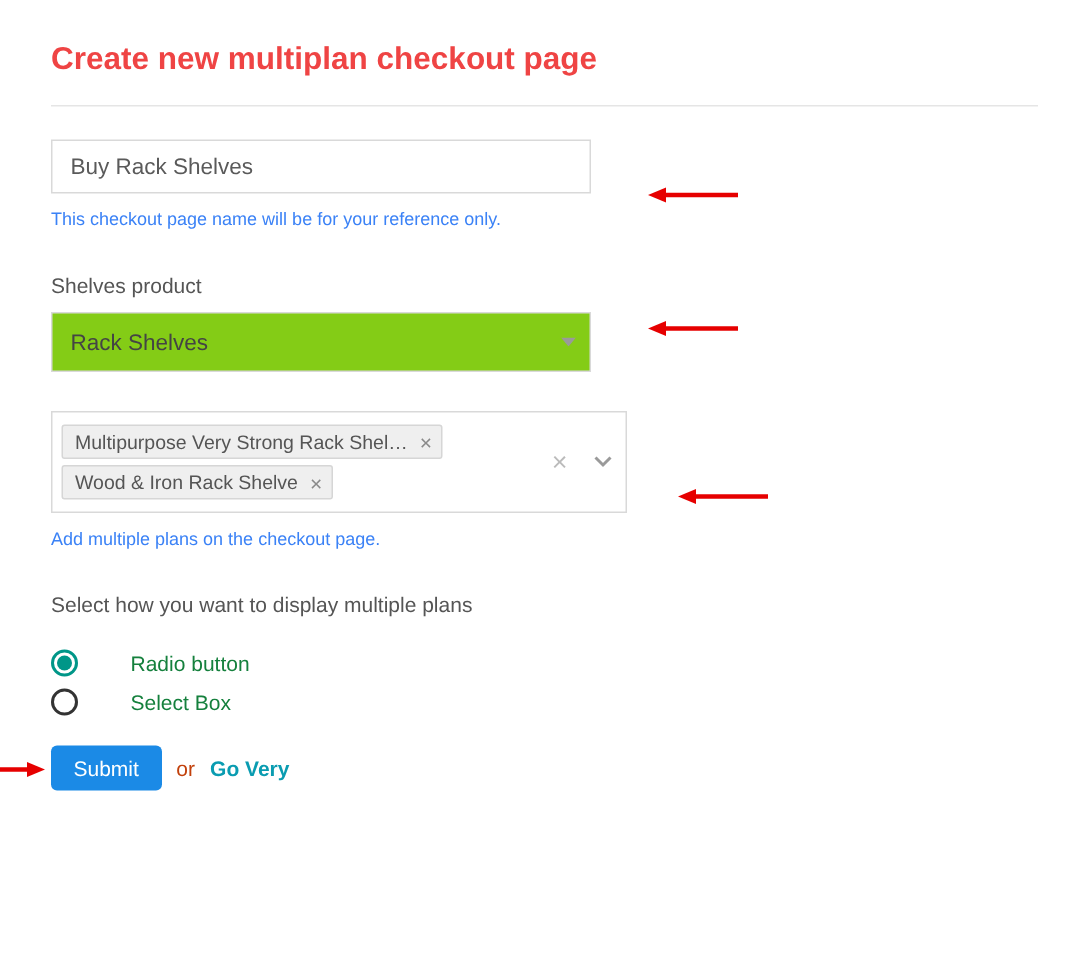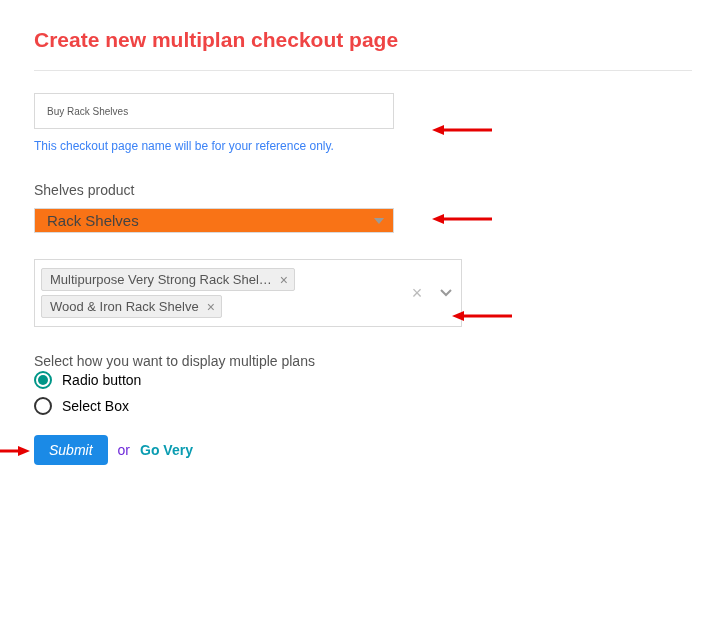--- a/index.html
+++ b/index.html
@@ -29,61 +29,61 @@
       color: #555;
       margin-bottom: 10px;
       display: block;
     }
     .required { color: #d9534f; }
     .text-input {
       width: 360px;
       height: 36px;
       border: 1px solid #d9d9d9;
       padding: 4px 12px;
-      font-size: 10px;
+      font-size: 15px;
       color: #5a5a5a;
       background: #fff;
       outline: none;
     }
     .help-text {
       font-size: 12px;
       color: #3b82f6;
       margin-top: 8px;
       line-height: 1.6;
       max-width: 390px;
     }
     .select-wrap {
       position: relative;
       width: 360px;
     }
     .select {
       width: 100%;
-      height: 25px;
+      height: 40px;
       border: 1px solid #d9d9d9;
       padding: 0 30px 0 12px;
       font-size: 15px;
       color: #444;
-      background: #f97316;
+      background: #84cc16;
       appearance: none;
       -webkit-appearance: none;
       outline: none;
       display: flex;
       align-items: center;
     }
     .select-caret {
       position: absolute;
       right: 10px;
       top: 50%;
       transform: translateY(-50%);
       pointer-events: none;
     }
     .caret-svg { width: 10px; height: 6px; display: block; }
 
     .multi-select {
-      width: 428px;
+      width: 384px;
       border: 1px solid #d9d9d9;
       background: #fff;
       padding: 6px 58px 6px 6px;
       position: relative;
       min-height: 66px;
     }
     .chip {
       display: inline-flex;
       align-items: center;
       background: #efefef;
@@ -152,42 +152,41 @@
       justify-content: center;
       margin-right: 10px;
     }
     .radio-outer.selected { border-color: #009688; }
     .radio-inner {
       width: 10px;
       height: 10px;
       border-radius: 50%;
       background: #009688;
     }
-    .radio-label { font-size: 14px; color: #000000; }
+    .radio-label { font-size: 14px; color: #15803d; margin-left: 25px; }
 
     .actions {
       display: flex;
       align-items: center;
       margin-top: 20px;
       position: relative;
     }
     .submit-btn {
       background: #1b8ae6;
       color: #fff;
       border: none;
       border-radius: 4px;
       padding: 7px 15px;
       font-size: 14px;
       cursor: pointer;
-      font-style: italic;
     }
     .or-text {
       margin: 0 10px;
       font-size: 14px;
-      color: #6d28d9;
+      color: #c2410c;
     }
     .go-back {
       color: #0a9cb1;
       font-size: 14px;
       font-weight: 600;
       text-decoration: none;
       cursor: pointer;
     }
 
     
@@ -253,30 +252,31 @@
     <div class="multi-controls">
       <span class="mc-clear">×</span>
       <span class="mc-div"></span>
       <span class="mc-caret">
         <svg width="12" height="8" viewBox="0 0 12 8">
             <polyline points="1,1 6,6 11,1" fill="none" stroke="#9a9a9a" stroke-width="2"></polyline>
           </svg>
       </span>
     </div>
   </div>
+  <div class="help-text">Add multiple plans on the checkout page.</div>
   <div class="arrow-right" style="left:418px; top:50px;">
     <svg width="60" height="14">
         <line x1="60" y1="7" x2="8" y2="7" stroke="#e60000" stroke-width="3"></line>
         <polygon points="0,7 12,2 12,12" fill="#e60000"></polygon>
       </svg>
   </div>
 </div>
 
 <div class="form-group" style="margin-bottom:18px;">
-  <label class="label" style="margin-bottom:2px;">Select how you want to display multiple plans</label>
+  <label class="label" style="margin-bottom:22px;">Select how you want to display multiple plans</label>
   <div class="radio-row">
     <span class="radio-outer selected">
         <span class="radio-inner"></span>
       </span>
     <span class="radio-label">Radio button</span>
   </div>
   <div class="radio-row">
     <span class="radio-outer"></span>
     <span class="radio-label">Select Box</span>
   </div>

